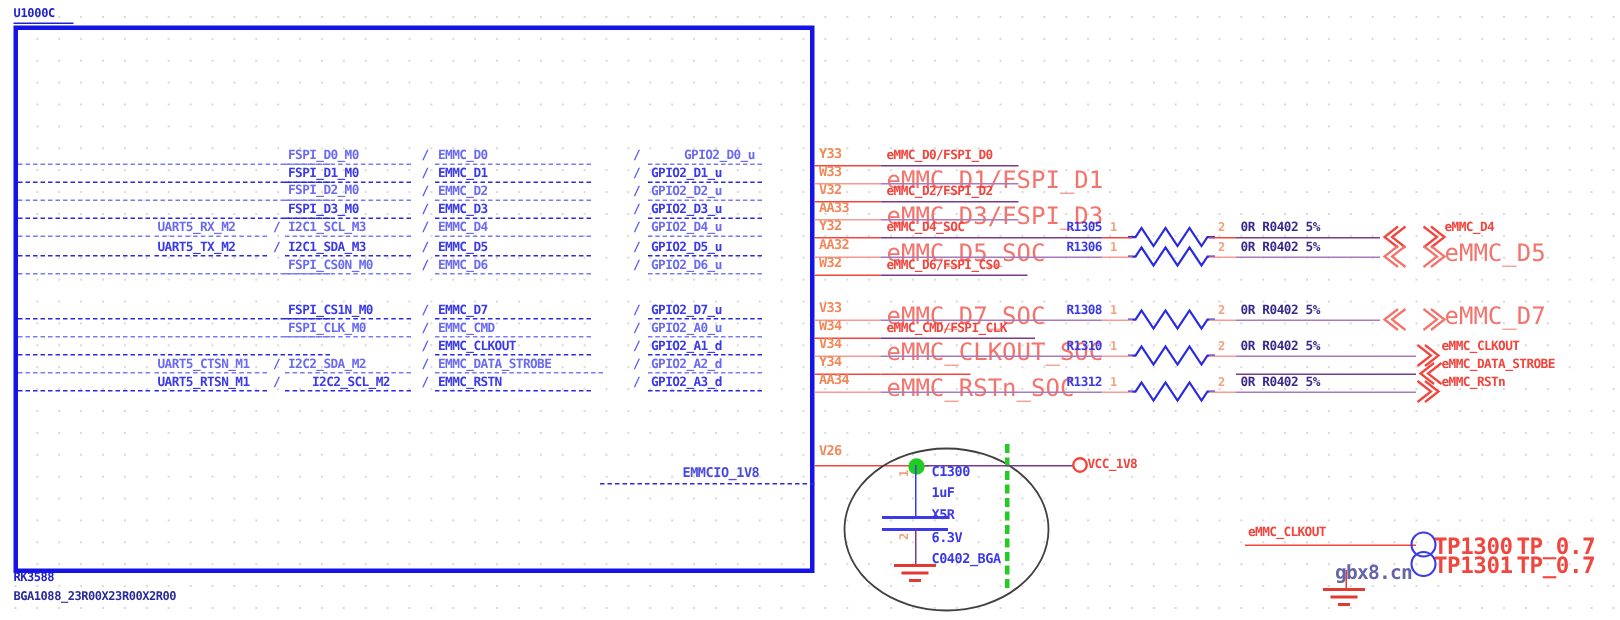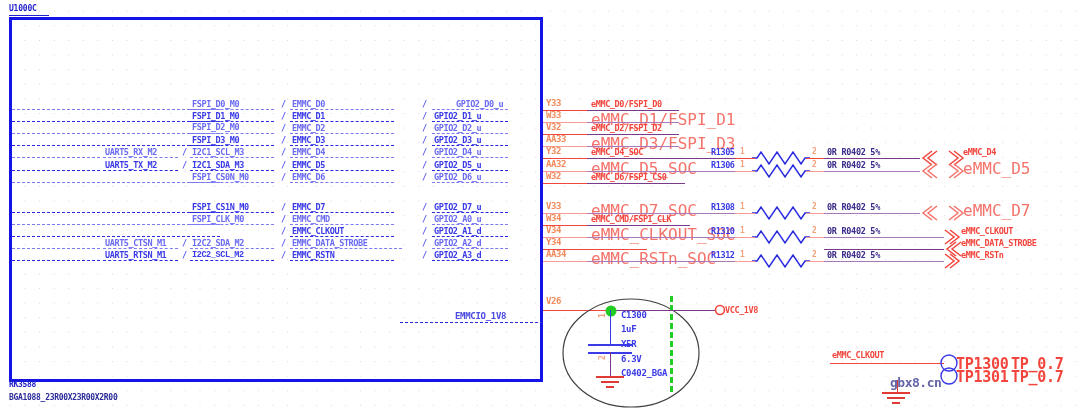--- a/index.html
+++ b/index.html
@@ -321,21 +321,21 @@
       <div class="abs redline" style="left:587px; top:249px; width:60px;"></div>
       <svg class="abs" style="left:944px; top:242px;" width="18" height="15">
         <path d="M12,0 L3,7 L12,14 M17,0 L8,7 L17,14" fill="none" stroke="#f2453d" stroke-width="1.5"></path>
       </svg>
       <div class="t rednet" style="left:961px; top:239px;">eMMC_DATA_STROBE</div>
       <div class="abs purpline" style="left:824px; top:249px; width:120px;"></div>
       <div class="abs dashline dark" style="left:12px; top:260.1px; width:88px;"></div>
       <div class="t pinname" style="left:105px; top:251.1px;">UART5_RTSN_M1</div>
       <div class="abs dashline dark" style="left:103px; top:260.1px; width:75px;"></div>
       <div class="t slash" style="left:182px; top:251.1px;">/</div>
-      <div class="t pinname" style="left:192px; top:251.1px;font-family:Liberation Mono, monospace;">I2C2_SCL_M2</div>
+      <div class="t pinname" style="left:208px; top:251.1px;">I2C2_SCL_M2</div>
       <div class="abs dashline dark" style="left:190px; top:260.1px; width:84px;"></div>
       <div class="t slash" style="left:281px; top:251.1px;">/</div>
       <div class="t pinname" style="left:292px; top:251.1px;">EMMC_RSTN</div>
       <div class="abs dashline dark" style="left:290px; top:260.1px; width:104px;"></div>
       <div class="t slash" style="left:422px; top:251.1px;">/</div>
       <div class="t pinname" style="left:434px; top:251.1px;">GPIO2_A3_d</div>
       <div class="abs dashline dark" style="left:432px; top:260.1px; width:76px;"></div>
       <div class="t pinnum" style="left:546px; top:250.1px;">AA34</div>
       <div class="abs redline pale" style="left:543px; top:261.1px; width:44px;"></div>
       <div class="t rednet-dim" style="left:591px; top:251.1px;">eMMC_RSTn_SOC</div>

